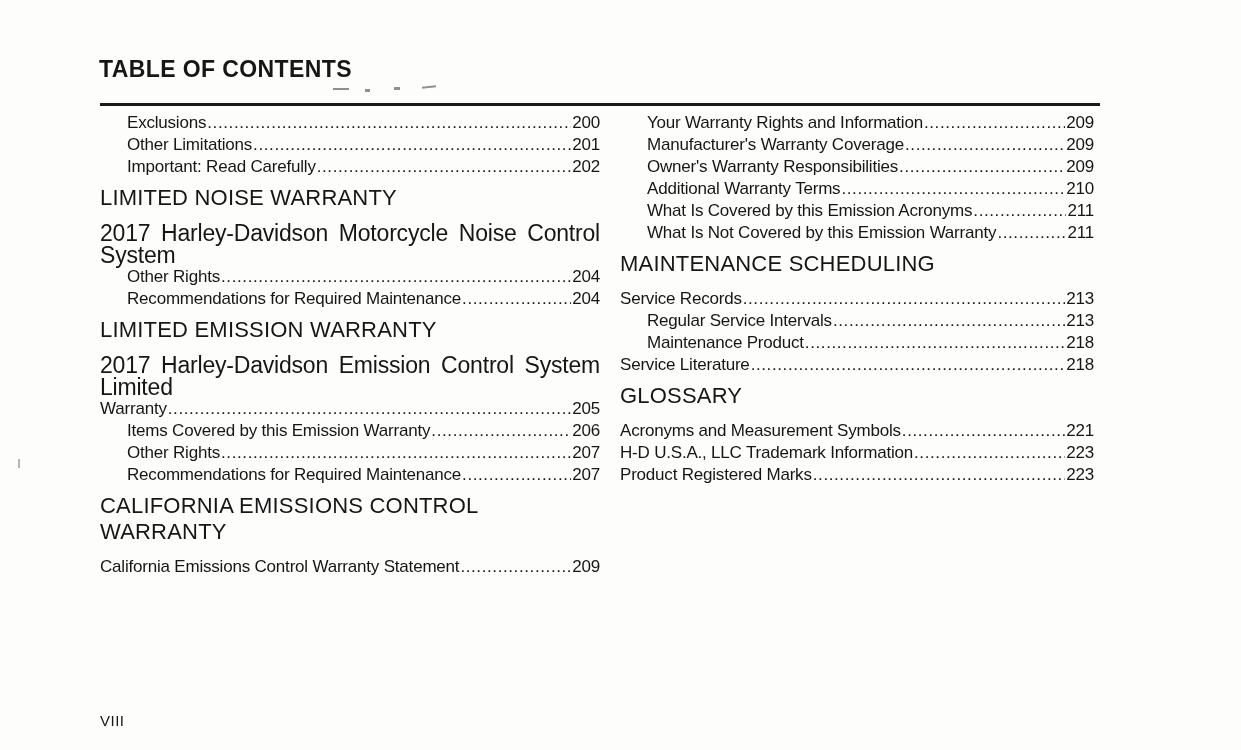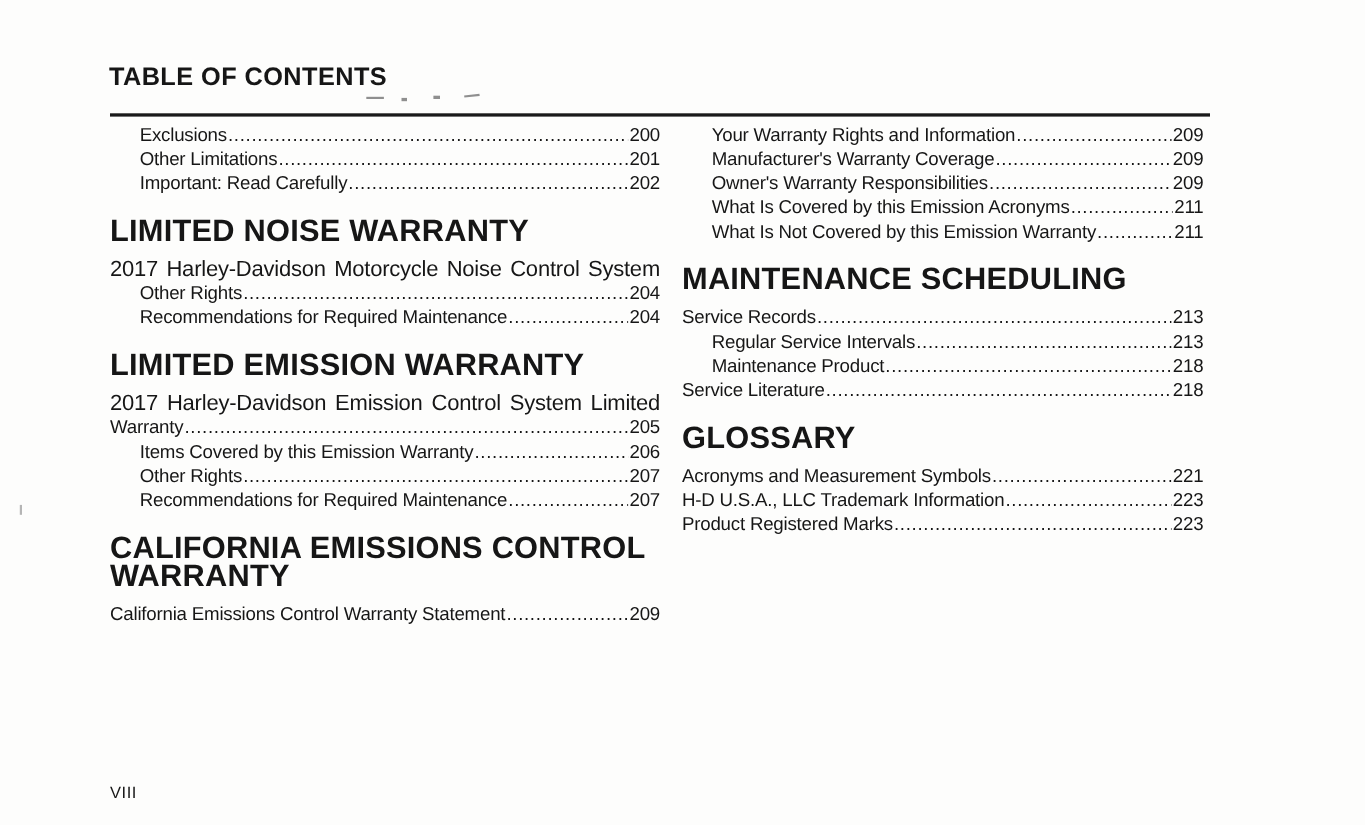--- a/index.html
+++ b/index.html
@@ -18,42 +18,42 @@
   }
   .title-rule {
     position: absolute; left: 100px; top: 103px;
     width: 1000px; height: 3px; background: #1a1a1a;
   }
   .col { position: absolute; top: 112px; }
   .col-left  { left: 100px; width: 500px; }
   .col-right { left: 620px; width: 474px; }
 
   .toc-heading {
-    font-size: 28px; font-weight: bold; line-height: 26px;
-    letter-spacing: 0.2px; margin: 19px 0 11px 0;
+    font-size: 22px; font-weight: normal; line-height: 26px;
+    letter-spacing: 0.2px; margin: 7px 0 11px 0;
   }
   .entry {
     display: flex; align-items: flex-end;
     font-size: 17px; line-height: 22px; letter-spacing: -0.2px;
   }
   .entry.indent { padding-left: 27px; }
   .entry .t  { white-space: nowrap; }
   .entry .dots {
     flex: 1 1 auto; min-width: 14px;
     overflow: hidden; white-space: nowrap;
     letter-spacing: 0.6px; margin: 0 1px;
   }
   .entry .dots::after {
     content: "..........................................................................................................................................................";
   }
   .entry .pg { white-space: nowrap; }
 
   .entry2 { margin-top: 0; }
   .jline {
-    font-size: 20px; line-height: 22px; letter-spacing: -0.2px;
+    font-size: 23px; line-height: 22px; letter-spacing: -0.2px;
     text-align: justify; text-align-last: justify; text-justify: inter-word;
     white-space: normal;
   }
   .folio {
     position: absolute; left: 100px; top: 701px;
     font-size: 15px; letter-spacing: 0.5px; margin-top: 11px;
   }
   
   .artifact { position: absolute; background: #8f8f8f; }
   .a1 { left: 333px; top: 88px; width: 16px; height: 2px; }
@@ -155,20 +155,25 @@
     <span class="t">Manufacturer's Warranty Coverage</span>
     <span class="dots"></span>
     <span class="pg">209</span>
   </div>
   <div class="entry indent">
     <span class="t">Owner's Warranty Responsibilities</span>
     <span class="dots"></span>
     <span class="pg">209</span>
   </div>
   <div class="entry indent">
+    <span class="t">Additional Warranty Terms</span>
+    <span class="dots"></span>
+    <span class="pg">210</span>
+  </div>
+  <div class="entry indent">
     <span class="t">What Is Covered by this Emission Acronyms</span>
     <span class="dots"></span>
     <span class="pg">211</span>
   </div>
   <div class="entry indent">
     <span class="t">What Is Not Covered by this Emission Warranty</span>
     <span class="dots"></span>
     <span class="pg">211</span>
   </div>
 

